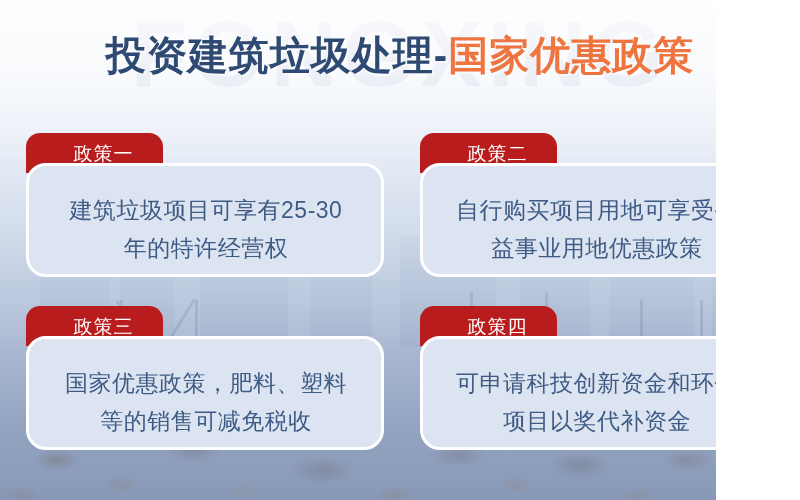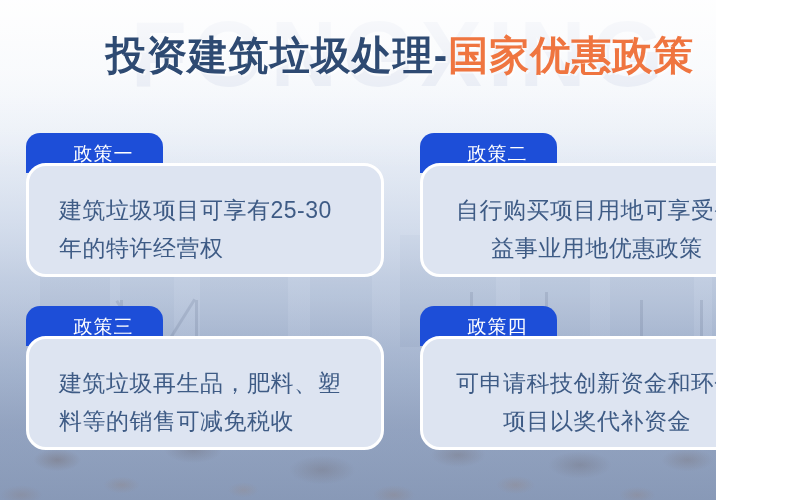--- a/index.html
+++ b/index.html
@@ -142,21 +142,21 @@
   .card {
     position: absolute;
     z-index: 4;
   }
   .card-tab {
     position: absolute;
     top: 0;
     left: 0;
     width: 137px;
     height: 40px;
-    background: #1d4ed8;
+    background: #b91c1c;
     border-radius: 14px 14px 0 0;
     box-sizing: border-box;
     display: flex;
     align-items: center;
     justify-content: center;
     padding-left: 18px;
   }
   .card-tab-label {
     color: #ffffff;
     font-size: 19px;
@@ -183,21 +183,21 @@
     word-break: break-all;
   }
 
   
   #card-1 { left: 26px;  top: 133px; width: 358px; }
   #card-2 { left: 420px; top: 133px; width: 352px; }
   #card-3 { left: 26px;  top: 306px; width: 358px; }
   #card-4 { left: 420px; top: 306px; width: 352px; }
 
   #card-1 .card-body,
-  #card-3 .card-body { height: 114px; }
+  #card-3 .card-body { height: 114px; text-align: center; }
   #card-2 .card-body,
   #card-4 .card-body { height: 114px; text-align: center; }
 </style>
 </head>
 <body>
 
 <div id="poster">
 
   <div class="bg-layer bg-base"></div>
 
@@ -253,21 +253,21 @@
     <div class="card-body">
       <div class="card-body-text">自行购买项目用地可享受公益事业用地优惠政策</div>
     </div>
   </div>
 
   <div class="card" id="card-3">
     <div class="card-tab">
       <span class="card-tab-label">政策三</span>
     </div>
     <div class="card-body">
-      <div class="card-body-text">建筑垃圾再生品，肥料、塑料等的销售可减免税收</div>
+      <div class="card-body-text">国家优惠政策，肥料、塑料等的销售可减免税收</div>
     </div>
   </div>
 
   <div class="card" id="card-4">
     <div class="card-tab">
       <span class="card-tab-label">政策四</span>
     </div>
     <div class="card-body">
       <div class="card-body-text">可申请科技创新资金和环保项目以奖代补资金</div>
     </div>

